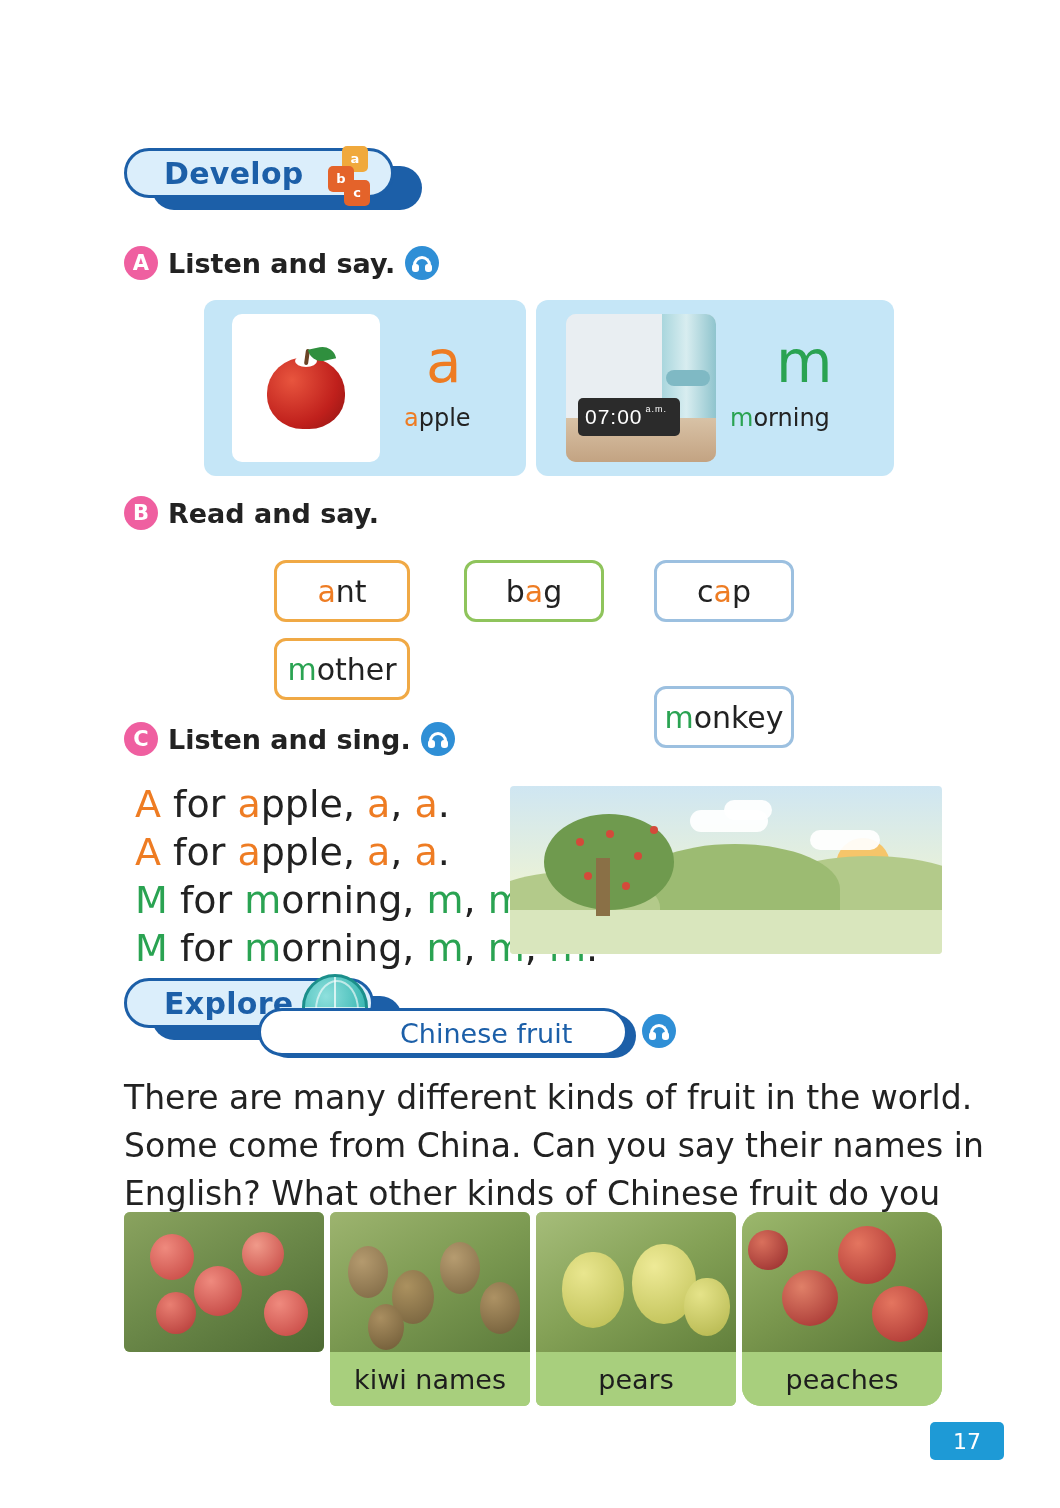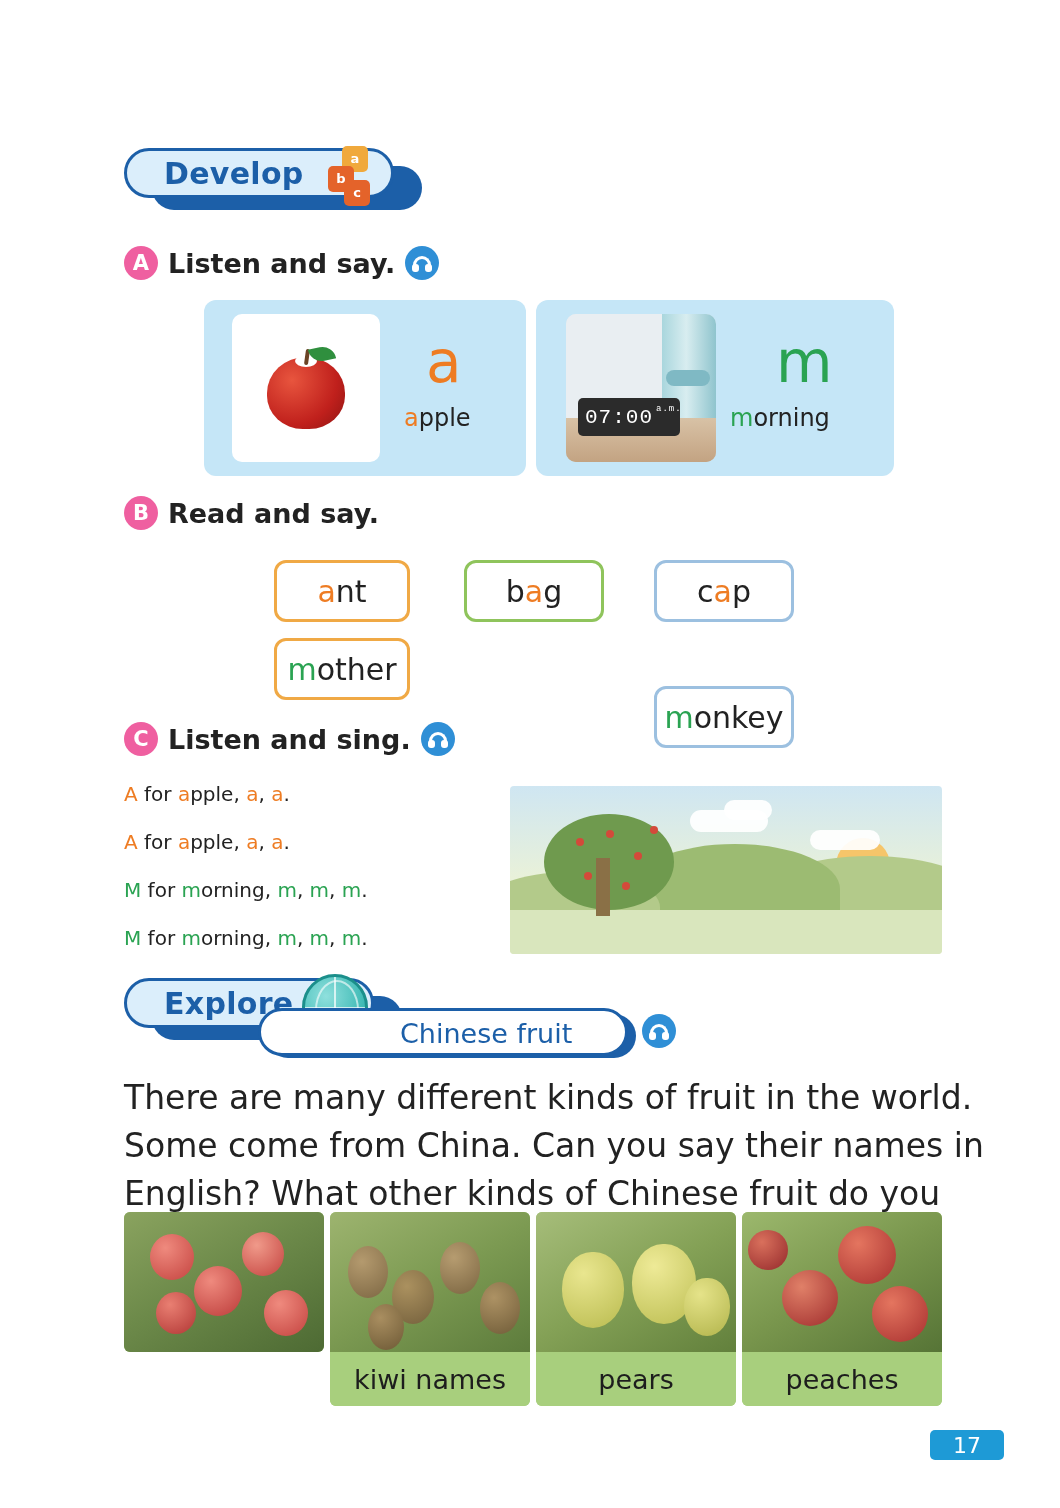--- a/index.html
+++ b/index.html
@@ -224,21 +224,21 @@
     width: 100%; height: 44px;
     background: linear-gradient(180deg,#d8c2a6 0%, #c3a382 100%);
   }
   .clock {
     position: absolute;
     left: 12px; bottom: 26px;
     width: 102px; height: 38px;
     background: #2b2b2b;
     border-radius: 5px;
     color: #fff;
-    font-family: Liberation Mono, monospace;
+    font-family: Liberation Sans, sans-serif;
     font-size: 21px;
     letter-spacing: 1px;
     display: flex;
     align-items: center;
     padding-left: 7px;
     box-sizing: border-box;
   }
   .clock .am {
     font-size: 9px;
     margin-left: 3px;
@@ -260,23 +260,24 @@
     font-size: 30px;
     color: #222;
   }
   .b-orange { border-color: #f0a945; }
   .b-green  { border-color: #8fc45c; }
   .b-blue   { border-color: #9cc0e0; }
 
   
   .song-line {
     position: absolute;
-    font-size: 20px;
+    font-size: 38px;
     color: #222;
     white-space: nowrap;
+    margin-left: 11px;
   }
 
   
   .scene {
     position: absolute;
     border-radius: 4px;
     overflow: hidden;
     background: linear-gradient(180deg,#cfe6f2 0%, #e9f1d9 55%, #dfeccb 100%);
   }
   .sky-sun {
@@ -417,21 +418,21 @@
     position: absolute;
     border-radius: 50%;
   }
 
   
   .page-num {
     position: absolute;
     right: 56px;
     bottom: 48px;
     width: 74px;
-    height: 30px;
+    height: 38px;
     background: #1e9ad6;
     border-radius: 5px;
     color: #fff;
     font-size: 22px;
     display: flex;
     align-items: center;
     justify-content: center;
   }
 </style>
 </head>
@@ -584,21 +585,21 @@
   <div class="fruit-card" style="left:536px; top:1212px;">
     <div class="fruit-photo">
       <div class="leafbg" style="background:linear-gradient(150deg,#a6bd7a 0%, #84a156 50%, #62803c 100%);"></div>
       <div class="berry" style="left:26px; top:40px; width:62px; height:76px; border-radius:48% 48% 50% 50%; background:radial-gradient(circle at 35% 28%,#e9e68f,#b9bb4f);"></div>
       <div class="berry" style="left:96px; top:32px; width:64px; height:80px; border-radius:48% 48% 50% 50%; background:radial-gradient(circle at 35% 28%,#eeea97,#bcbe52);"></div>
       <div class="berry" style="left:148px; top:66px; width:46px; height:58px; border-radius:48% 48% 50% 50%; background:radial-gradient(circle at 35% 28%,#e5e389,#b2b44b);"></div>
     </div>
     <div class="fruit-label">pears</div>
   </div>
 
-  <div class="fruit-card" style="left:742px; top:1212px;">
+  <div class="fruit-card" style="left:742px; top:1212px;border-radius:19px;">
     <div class="fruit-photo">
       <div class="leafbg" style="background:linear-gradient(150deg,#9cb86d 0%, #79964d 50%, #567436 100%);"></div>
       <div class="berry" style="left:96px; top:14px; width:58px; height:58px; background:radial-gradient(circle at 35% 30%,#e4755f,#a8302f);"></div>
       <div class="berry" style="left:40px; top:58px; width:56px; height:56px; background:radial-gradient(circle at 35% 30%,#e08068,#9f2c2c);"></div>
       <div class="berry" style="left:130px; top:74px; width:56px; height:56px; background:radial-gradient(circle at 35% 30%,#e4755f,#a8302f);"></div>
       <div class="berry" style="left:6px; top:18px; width:40px; height:40px; background:radial-gradient(circle at 35% 30%,#d9705c,#94292b);"></div>
     </div>
     <div class="fruit-label">peaches</div>
   </div>
 

